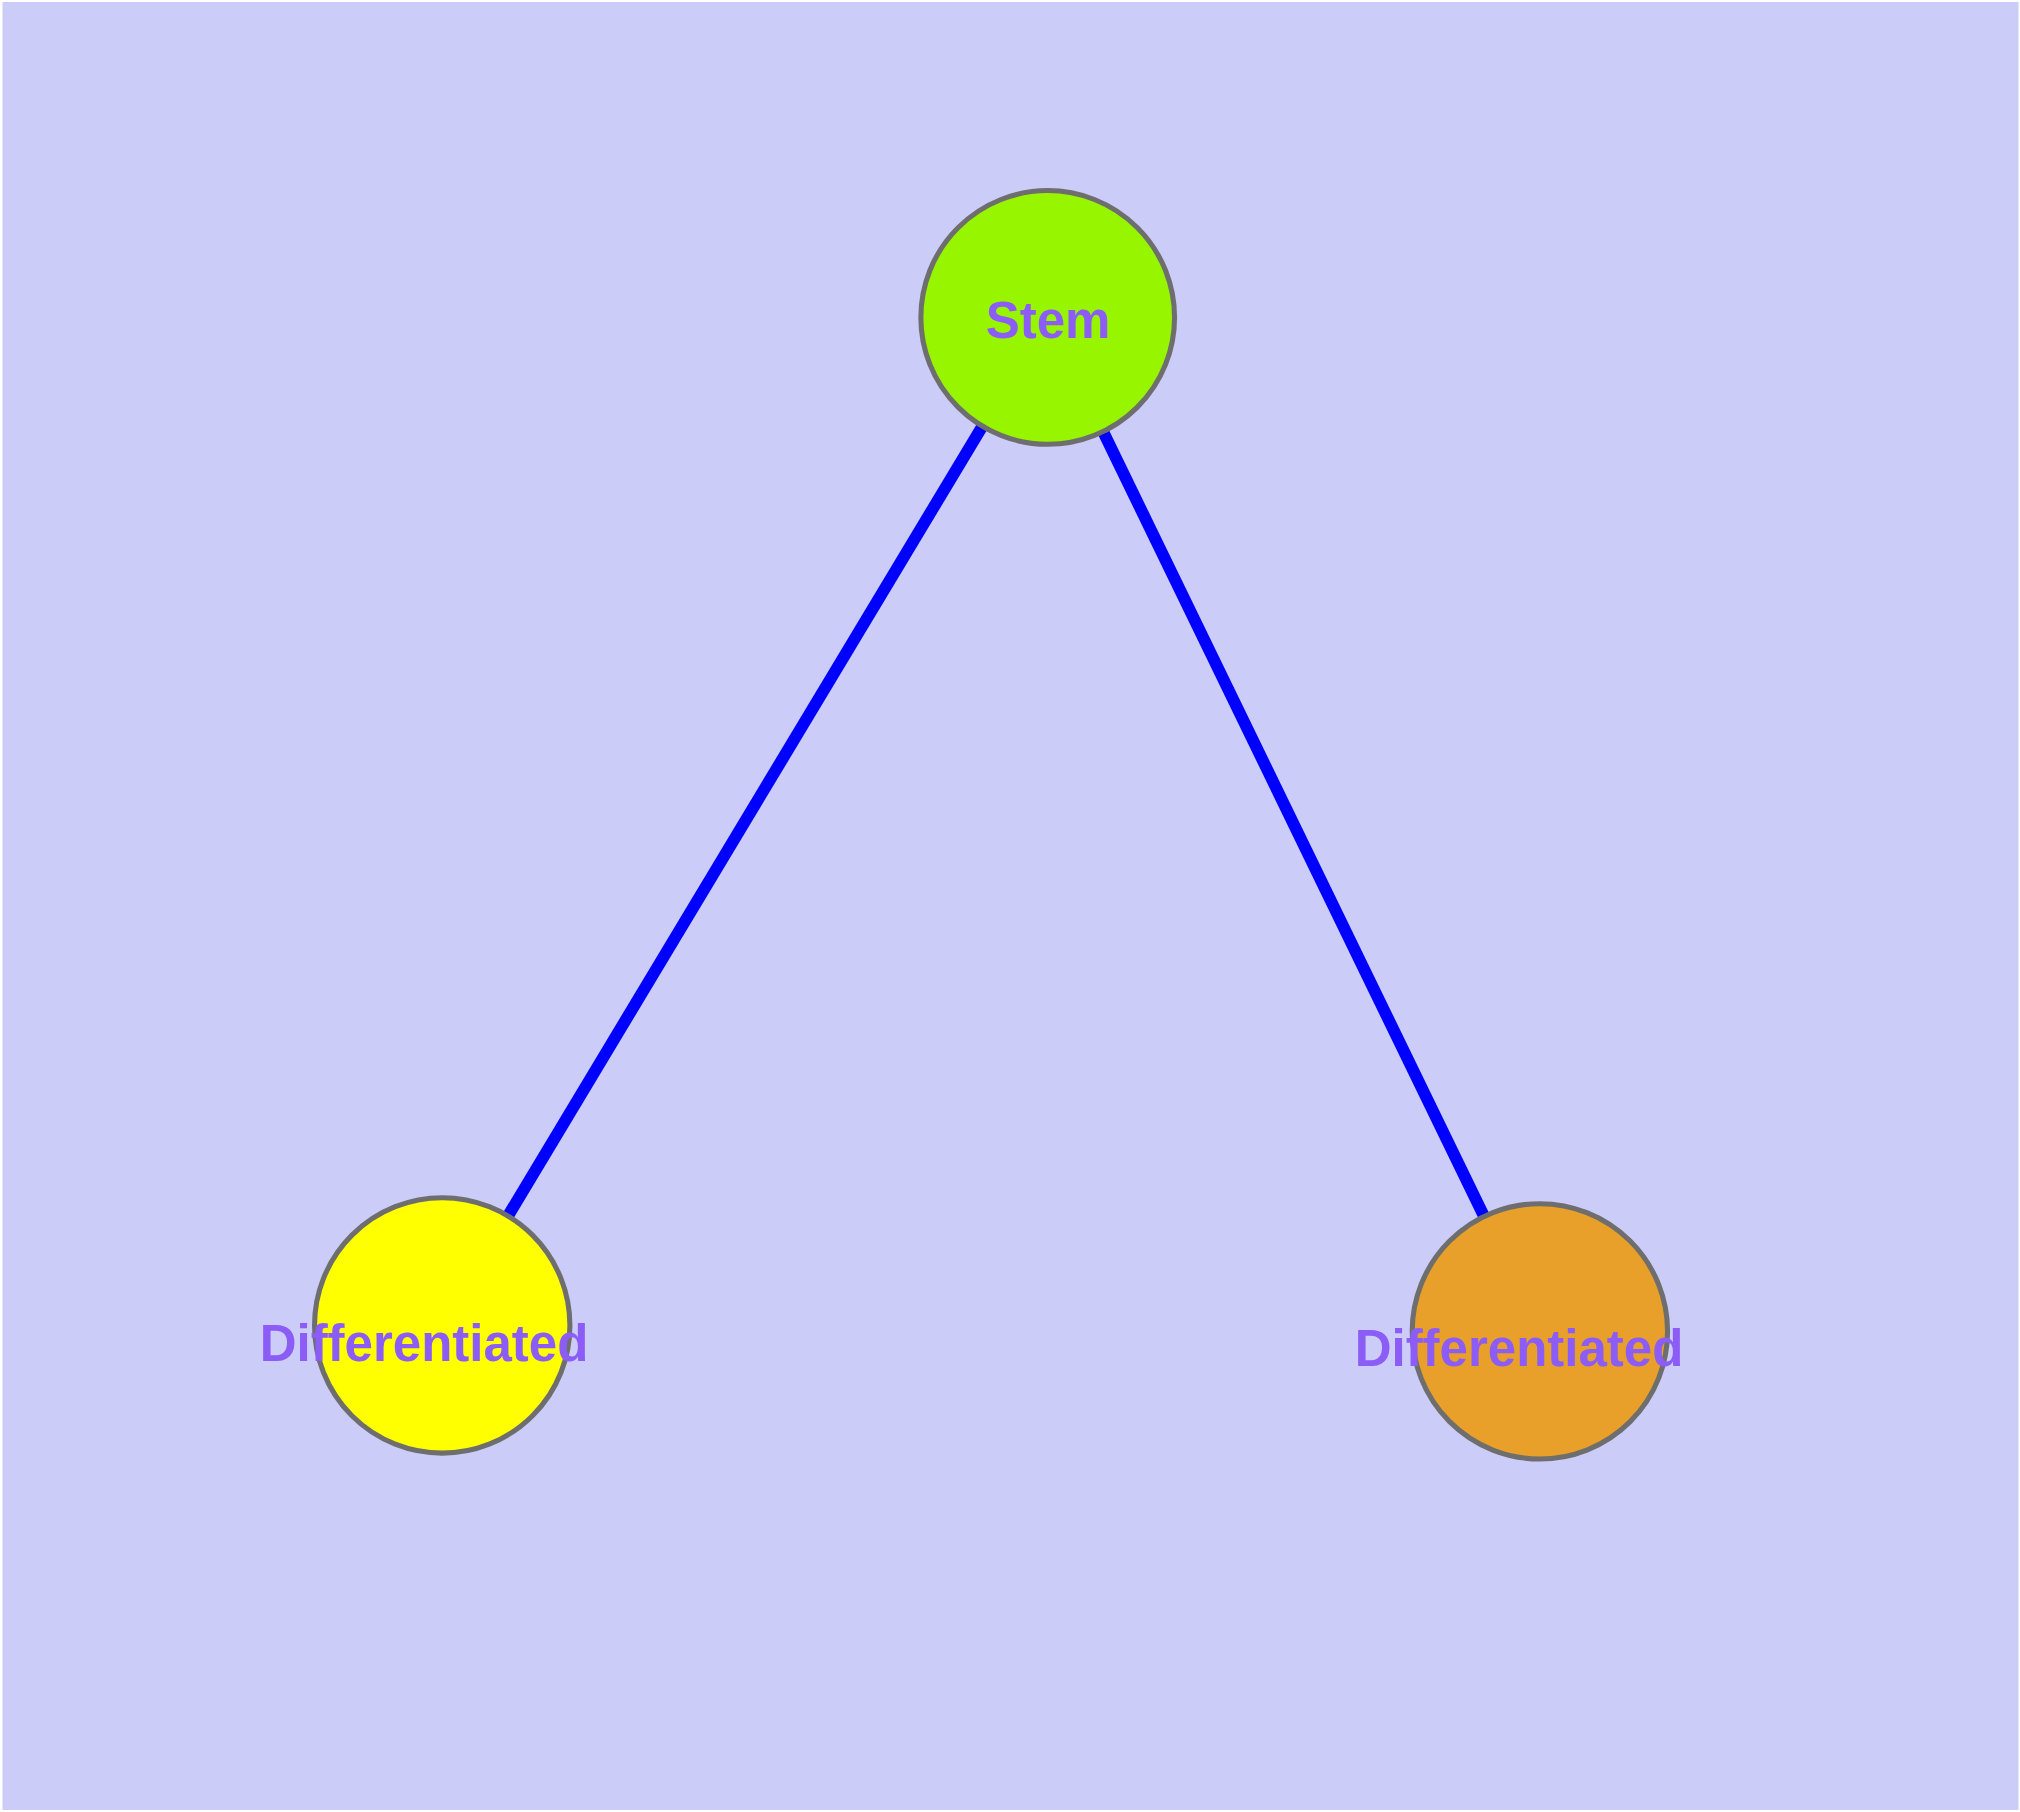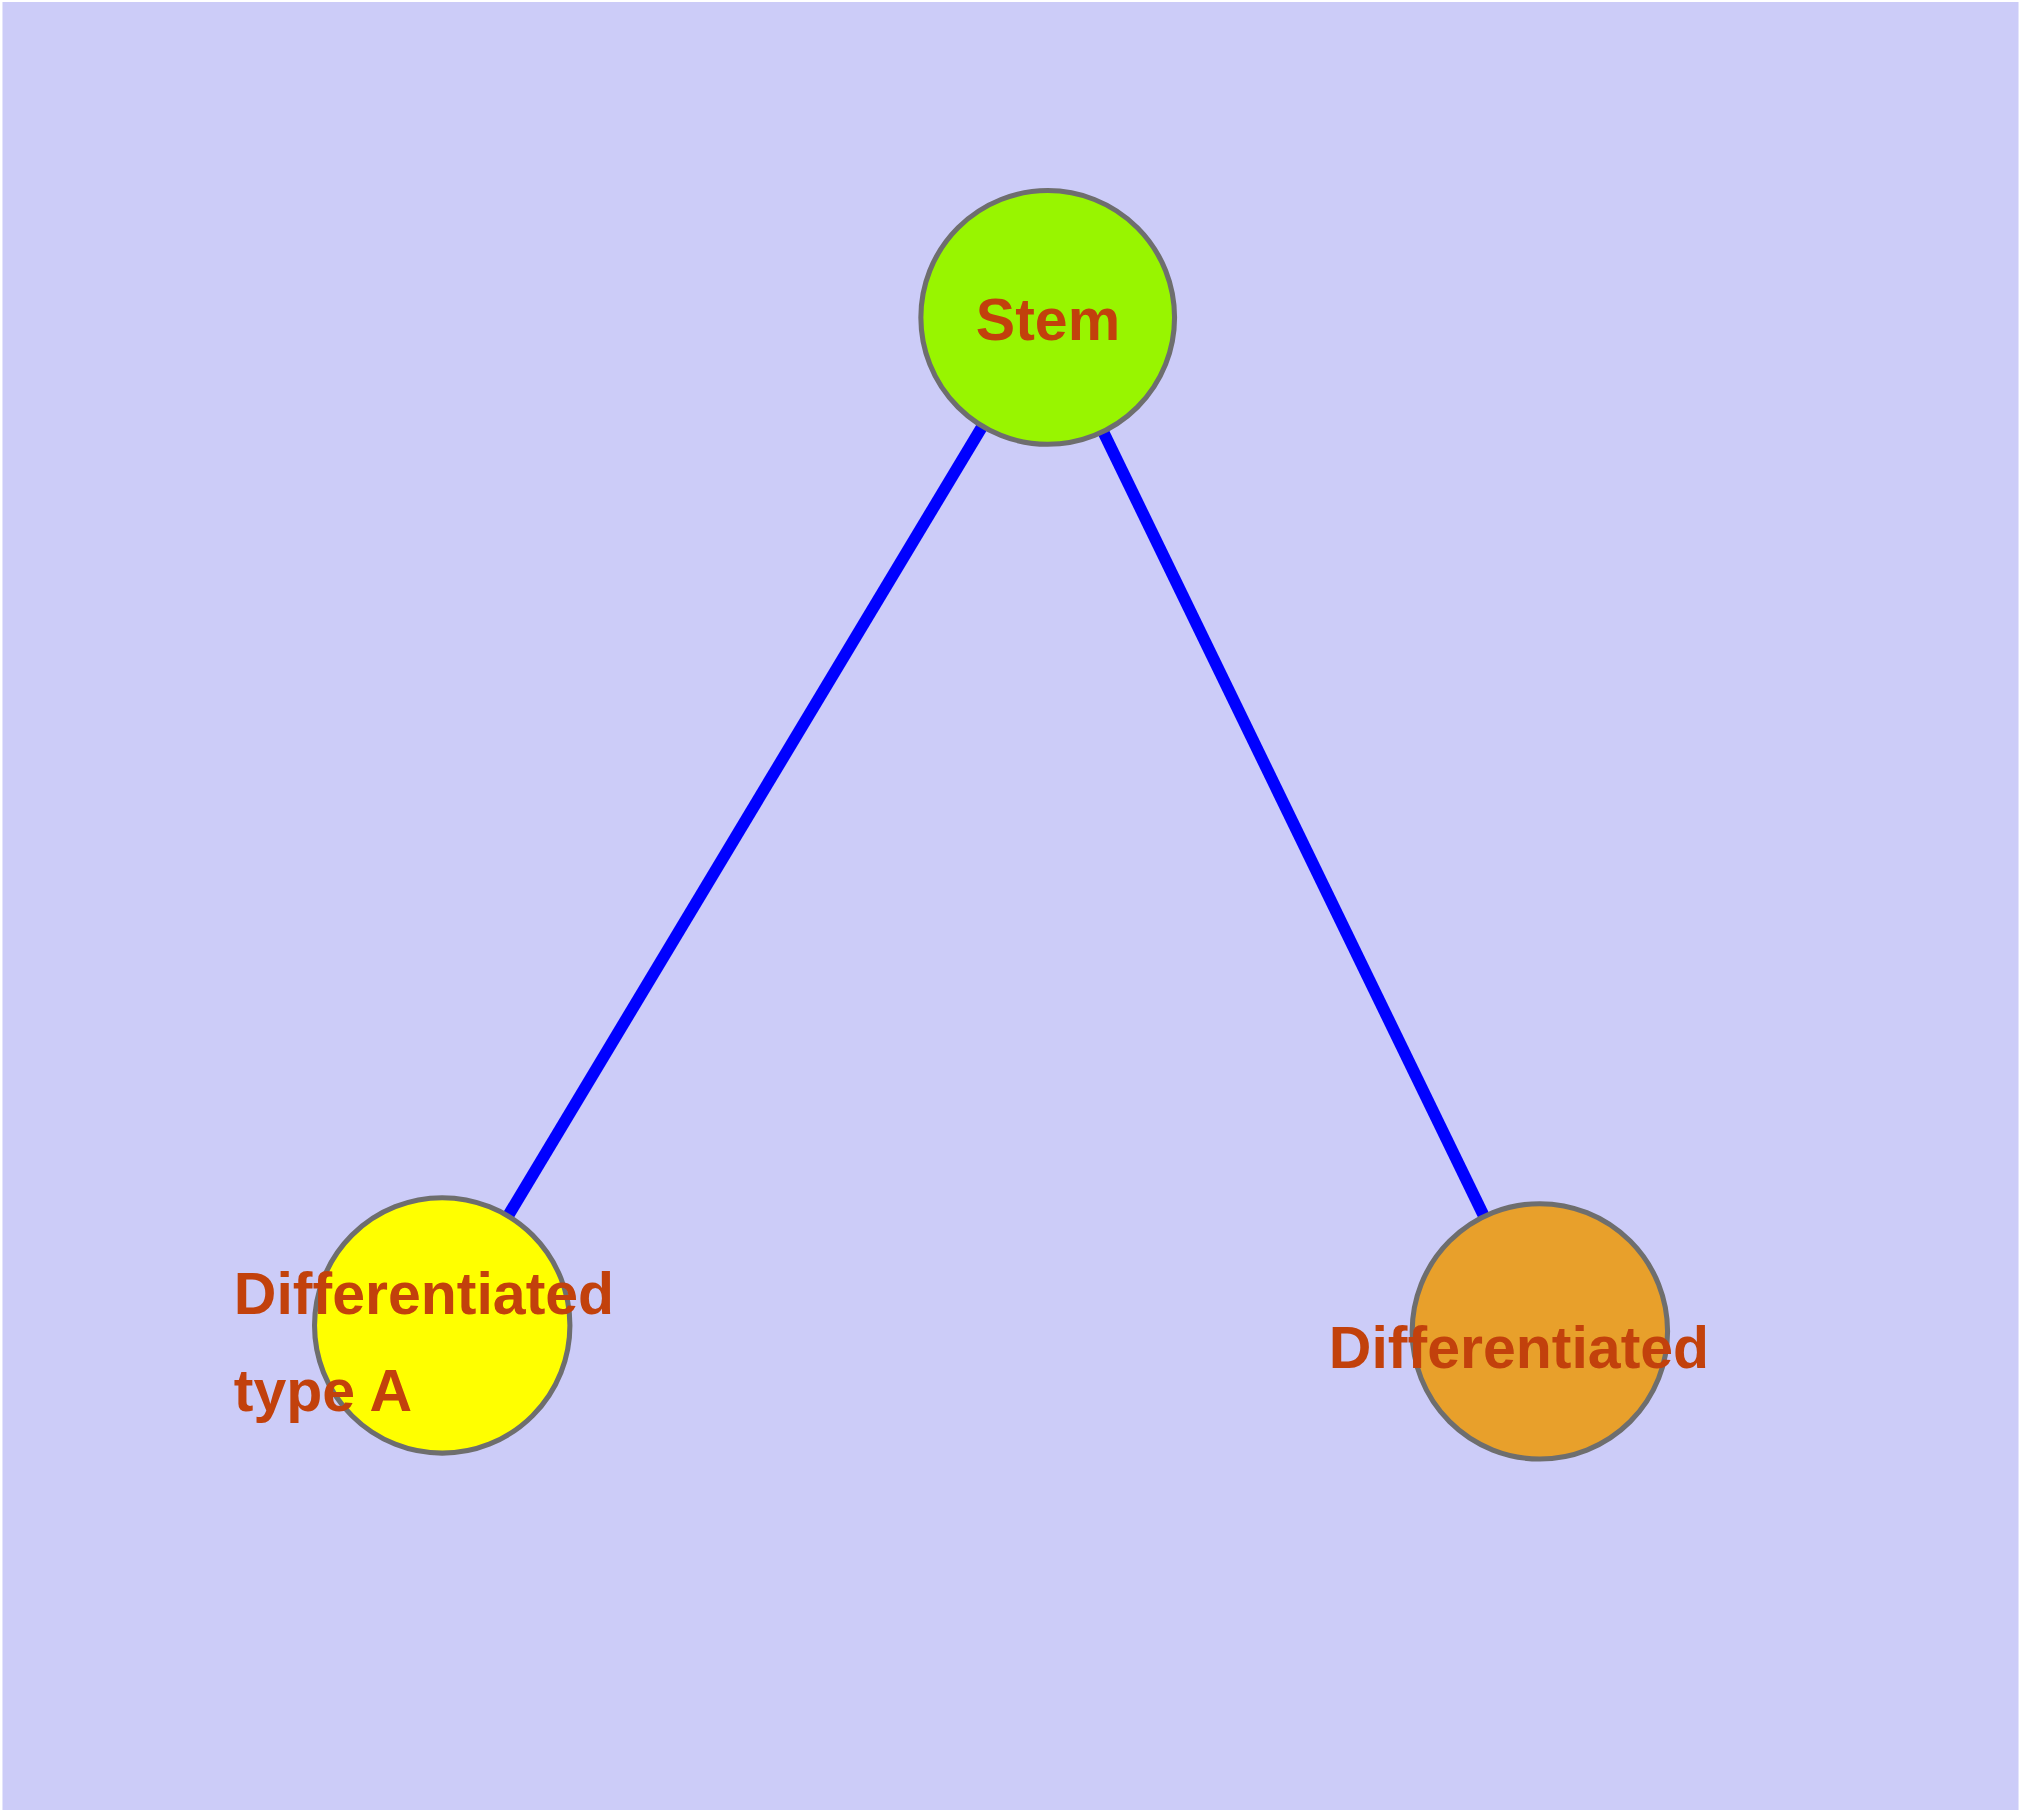--- a/index.html
+++ b/index.html
@@ -21,25 +21,25 @@
     position: absolute;
     left: 0;
     top: 0;
     width: 100%;
     height: 100%;
     display: block;
   }
   .node-label {
     position: absolute;
     transform: translate(-50%, -50%);
-    text-align: left;
+    text-align: right;
     font-weight: bold;
-    font-size: 59px;
+    font-size: 51px;
     line-height: 97px;
-    color: #c2410c;
+    color: #8b5cf6;
     white-space: nowrap;
     letter-spacing: 0;
   }
   .node-label .line { display: block; }
 </style>
 </head>
 <body>
 
 <div class="stage">
   <svg viewBox="0 0 2384 2138" xmlns="http://www.w3.org/2000/svg">
@@ -56,20 +56,19 @@
 
     <circle cx="1818" cy="1572" r="151" fill="#E8A02B" stroke="#6E6E6E" stroke-width="6"></circle>
   </svg>
 
   <div class="node-label" style="left: 1048px; top: 318px;">
     <span class="line">Stem</span>
   </div>
 
   <div class="node-label" style="left: 424px; top: 1341px;">
     <span class="line">Differentiated</span>
-    <span class="line">type A</span>
   </div>
 
   <div class="node-label" style="left: 1519px; top: 1346px;">
     <span class="line">Differentiated</span>
   </div>
 </div>
 
 
 </body></html>

